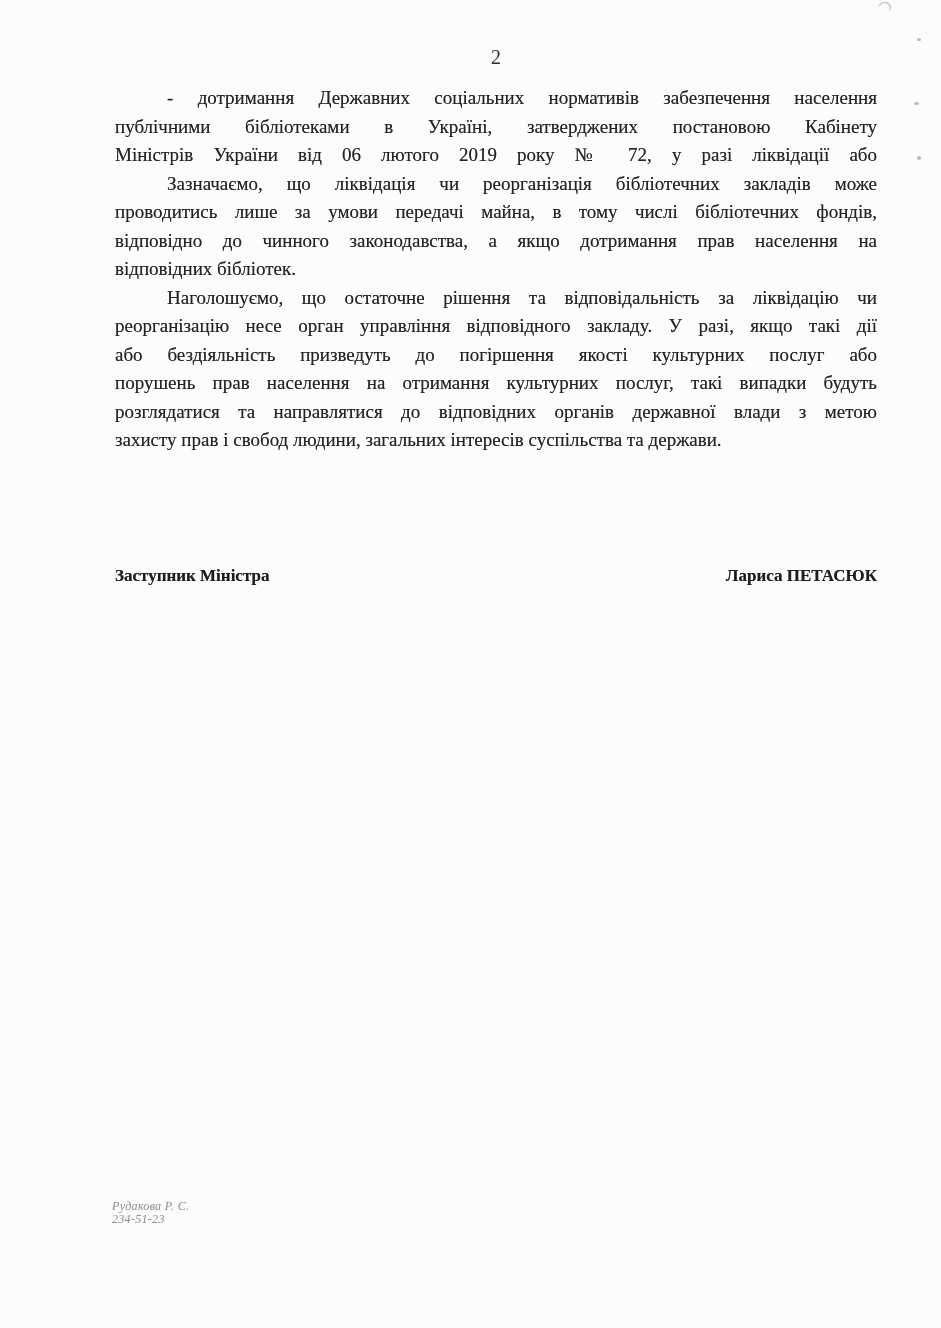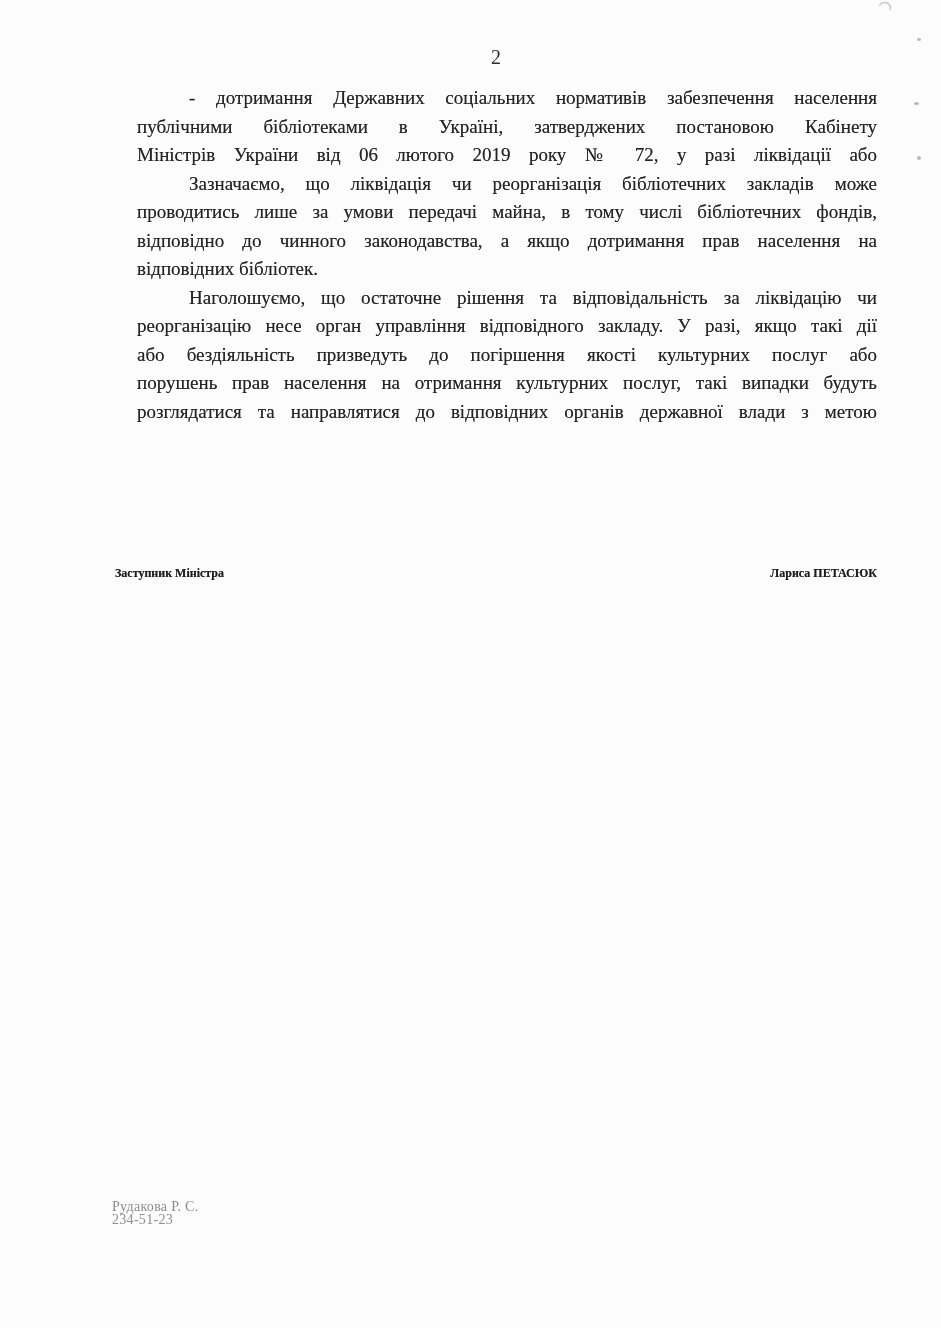--- a/index.html
+++ b/index.html
@@ -38,51 +38,51 @@
     color: #242424;
     text-shadow: 0 0 0.5px rgba(30,30,30,0.55);
   }
   .paragraph { margin: 0; padding: 0; }
   .line {
     text-align: justify;
     text-align-last: justify;
     white-space: normal;
     height: 28.5px;
     overflow: hidden;
-    margin-left: 22px;
   }
   .line.indent { text-indent: 52px; }
   .line.last {
     text-align: left;
     text-align-last: left;
   }
   
   .signature-row {
     position: absolute;
     top: 566px;
     left: 115px;
     width: 762px;
     display: flex;
     justify-content: space-between;
     align-items: baseline;
-    font-size: 12px;
+    font-size: 17px;
     font-weight: bold;
     color: #1e1e1e;
     text-shadow: 0 0 0.5px rgba(20,20,20,0.6);
   }
   
   .footer-info {
     position: absolute;
     top: 1200px;
     left: 112px;
-    font-size: 14px;
+    font-size: 12px;
     line-height: 13px;
     color: #8d8d8d;
     filter: blur(0.35px);
     letter-spacing: 0.3px;
+    font-style: italic;
   }
   
   .corner-curl {
     position: absolute;
     left: 878px;
     top: 2px;
     width: 11px;
     height: 10px;
     border: 1.7px solid #9b9b9b;
     border-radius: 50%;
@@ -124,20 +124,21 @@
       <div class="line">відповідно до чинного законодавства, а якщо дотримання прав населення на</div>
       <div class="line last">відповідних бібліотек.</div>
     </div>
 
     <div class="paragraph">
       <div class="line indent">Наголошуємо, що остаточне рішення та відповідальність за ліквідацію чи</div>
       <div class="line">реорганізацію несе орган управління відповідного закладу. У разі, якщо такі дії</div>
       <div class="line">або бездіяльність призведуть до погіршення якості культурних послуг або</div>
       <div class="line">порушень прав населення на отримання культурних послуг, такі випадки будуть</div>
       <div class="line">розглядатися та направлятися до відповідних органів державної влади з метою</div>
+      <div class="line last">захисту прав і свобод людини, загальних інтересів суспільства та держави.</div>
     </div>
 
   </div>
 
   <div class="signature-row">
     <span>Заступник Міністра</span>
     <span>Лариса ПЕТАСЮК</span>
   </div>
 
   <div class="footer-info">

